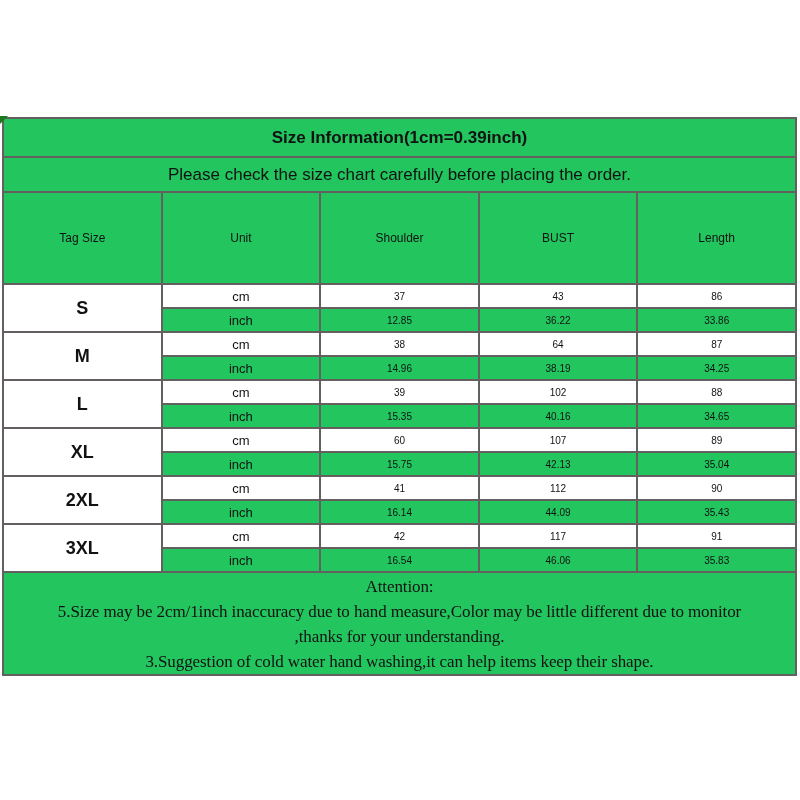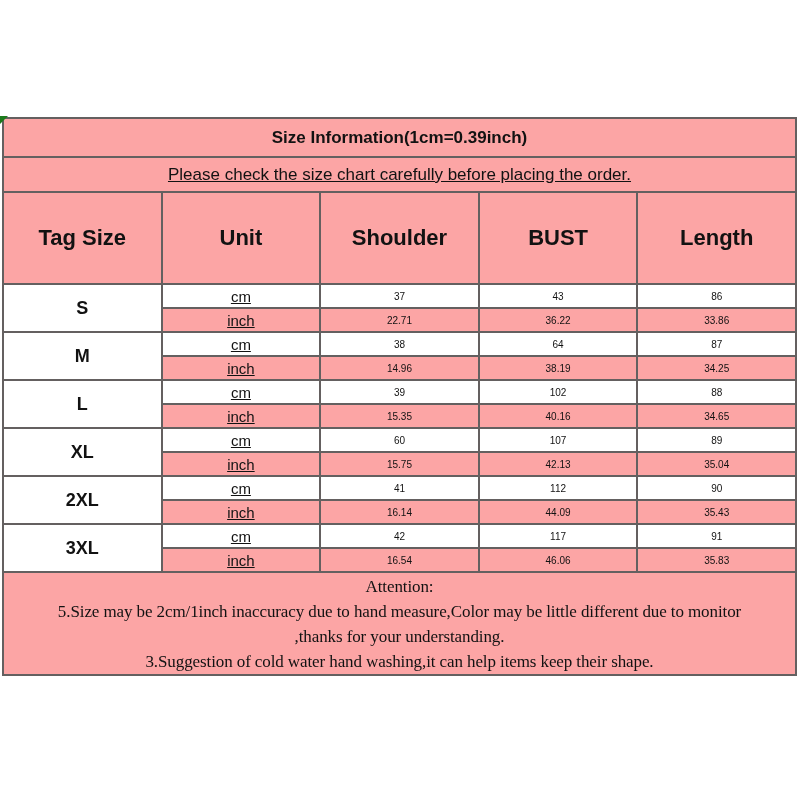--- a/index.html
+++ b/index.html
@@ -27,45 +27,43 @@
     border-collapse: collapse;
     table-layout: fixed;
   }
   table.size-table td {
     border: 2px solid #646060;
     text-align: center;
     vertical-align: middle;
     overflow: hidden;
     padding: 0;
   }
-  .pink { background: #fca5a5; margin-left: 39px; }
+  .pink { background: #22c55e; margin-left: 39px; }
   .white { background: #ffffff; }
   td.title-cell {
     height: 37px;
     font-weight: bold;
     font-size: 17px;
   }
   td.subtitle-cell {
     height: 33px;
     font-size: 17px;
-    text-decoration: underline;
   }
   td.header-cell {
     height: 90px;
-    font-weight: bold;
-    font-size: 22px;
+    font-weight: normal;
+    font-size: 12px;
   }
   td.tag-cell {
     font-weight: bold;
     font-size: 18px;
   }
   td.unit-cell {
-    font-size: 15px;
+    font-size: 13px;
     height: 22px;
-    text-decoration: underline;
   }
   td.value-cell {
     font-size: 10px;
     height: 22px;
   }
   td.attention-cell {
     height: 101px;
     text-align: left;
     vertical-align: top;
     padding: 7px 4px 4px 7px;
@@ -109,21 +107,21 @@
 
       <tr>
         <td rowspan="2" class="tag-cell white">S</td>
         <td class="unit-cell white">cm</td>
         <td class="value-cell white">37</td>
         <td class="value-cell white">43</td>
         <td class="value-cell white">86</td>
       </tr>
       <tr>
         <td class="unit-cell pink">inch</td>
-        <td class="value-cell pink">22.71</td>
+        <td class="value-cell pink">12.85</td>
         <td class="value-cell pink">36.22</td>
         <td class="value-cell pink">33.86</td>
       </tr>
 
       <tr>
         <td rowspan="2" class="tag-cell white">M</td>
         <td class="unit-cell white">cm</td>
         <td class="value-cell white">38</td>
         <td class="value-cell white">64</td>
         <td class="value-cell white">87</td>

